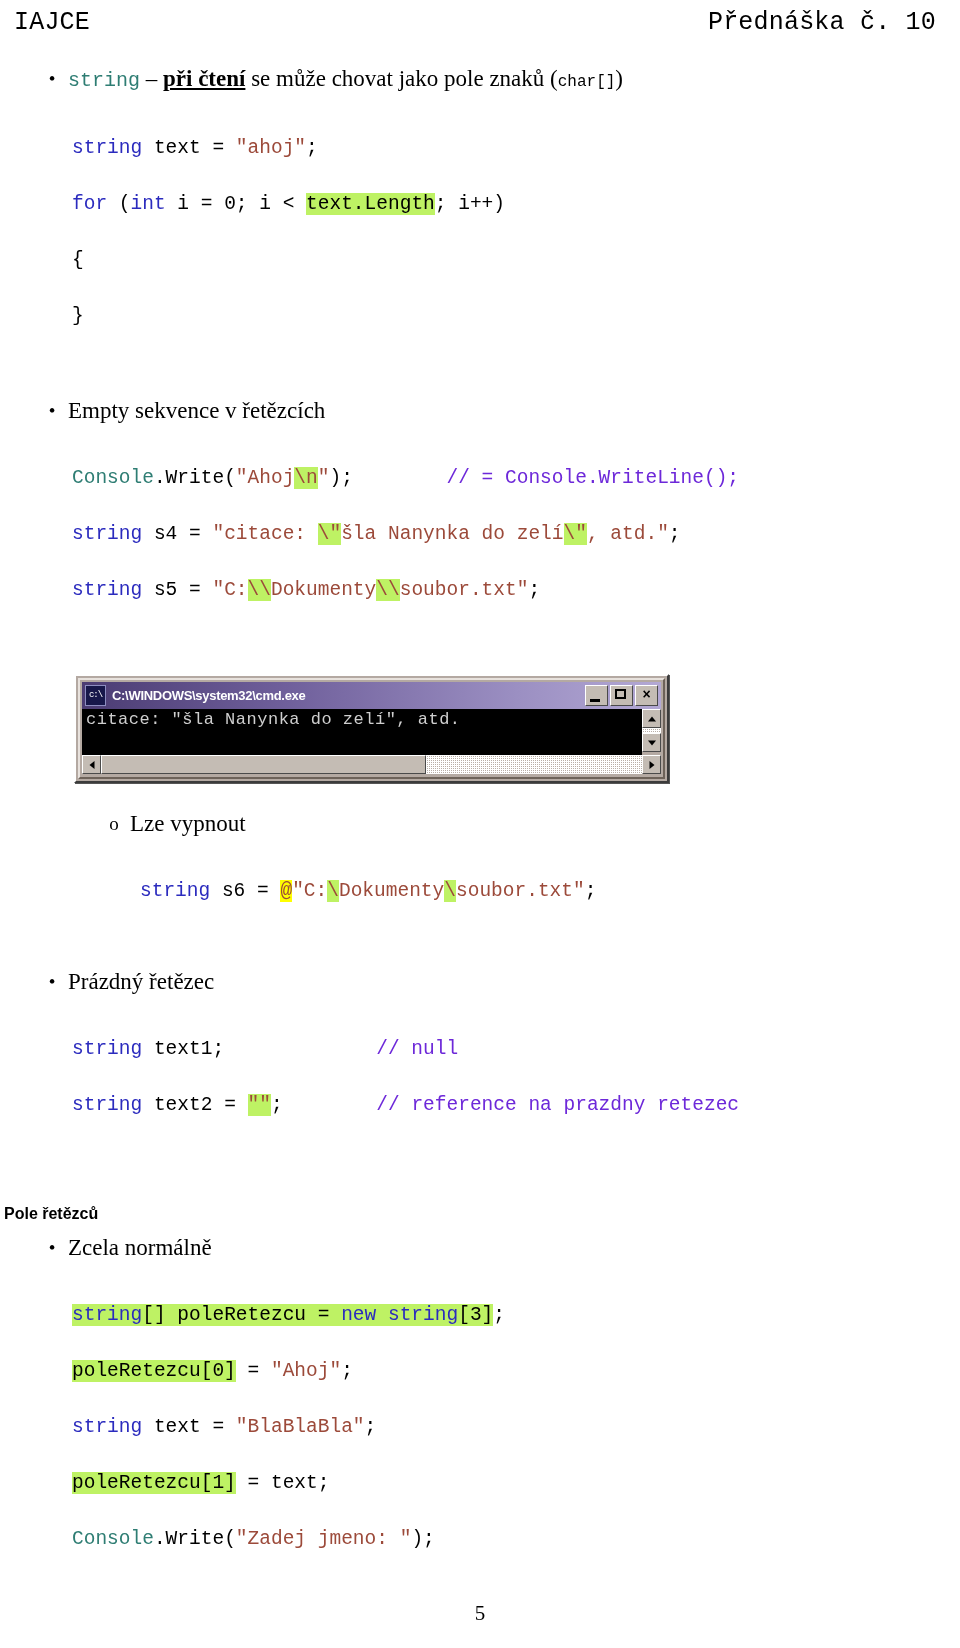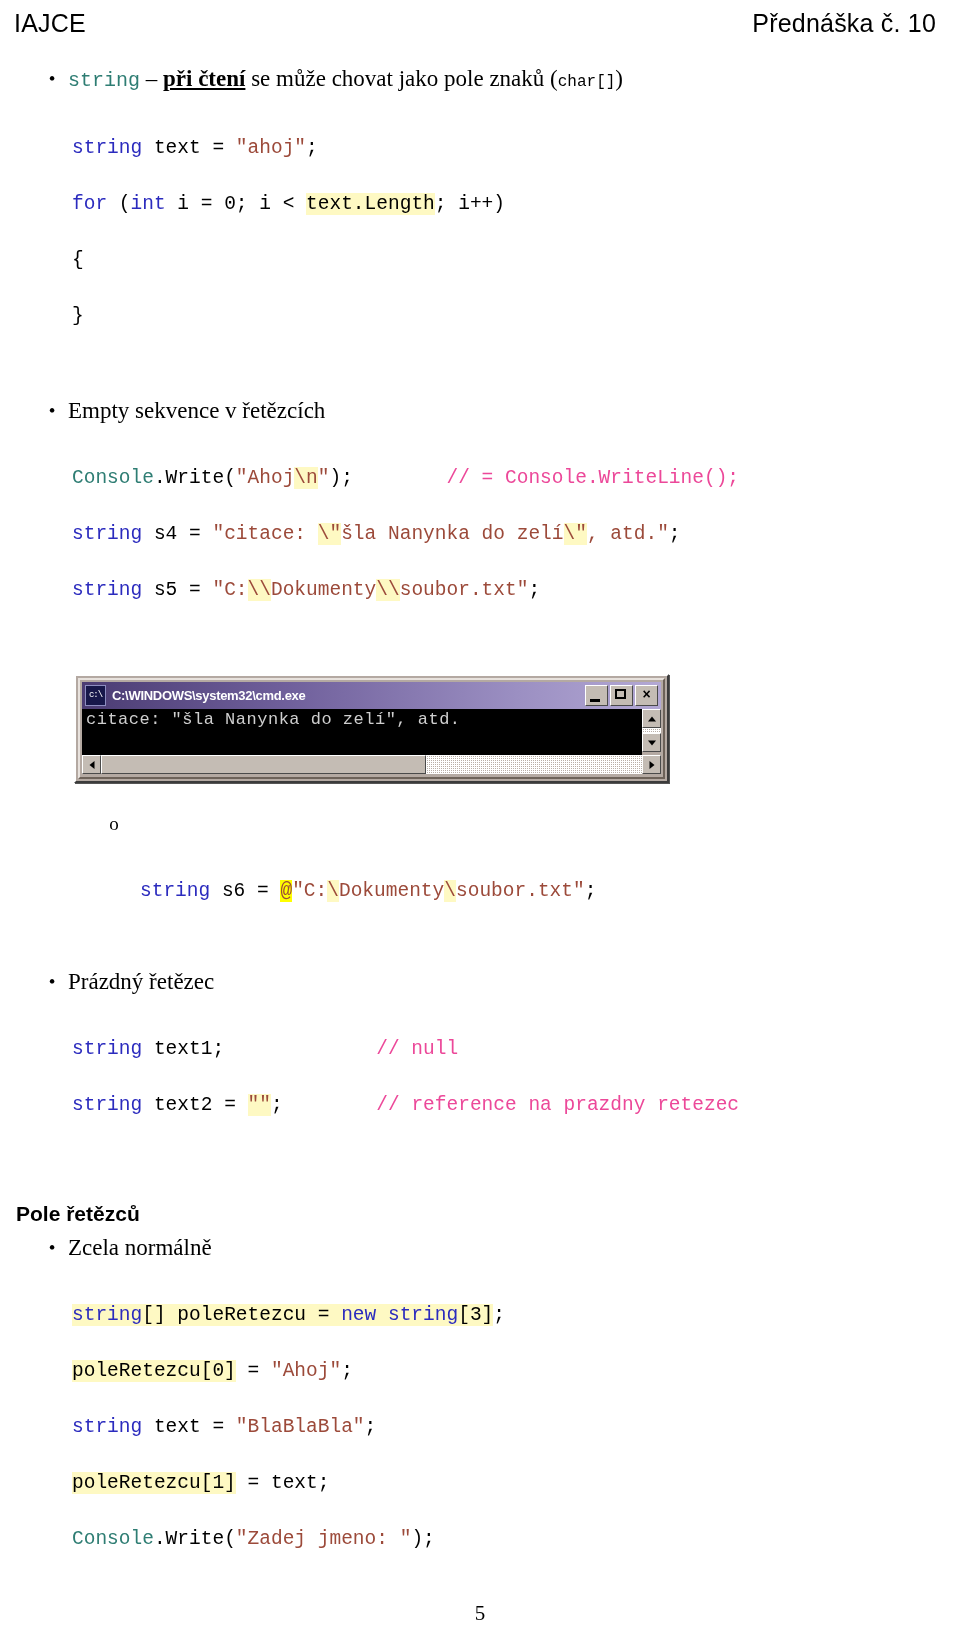--- a/index.html
+++ b/index.html
@@ -21,21 +21,21 @@
     position: absolute;
     top: 8px;
     left: 0;
     width: 960px;
     height: 38px;
     display: flex;
     justify-content: space-between;
     align-items: flex-start;
     padding: 0 14px;
     box-sizing: border-box;
-    font-family: Liberation Sans, sans-serif;
+    font-family: Liberation Mono, monospace;
     font-size: 25px;
     line-height: 30px;
   }
   .header-left { letter-spacing: 0.2px; }
   .header-right { letter-spacing: 0.2px; padding-right: 10px; }
 
   
   .content {
     position: absolute;
     top: 64px;
@@ -61,41 +61,41 @@
   .bullet-l1 { padding-left: 36px; }
   .bullet-l1 .marker { font-size: 19px; }
   .bullet-l2 { padding-left: 98px; }
   .bullet-l2 .marker { font-size: 19px; font-family: "Liberation Serif", serif; }
   .bullet-text { flex: 1; }
 
   
   .section-heading {
     font-family: "Liberation Sans", sans-serif;
     font-weight: bold;
-    font-size: 21px;
+    font-size: 16px;
     line-height: 26px;
-    padding-left: 16px;
+    padding-left: 4px;
   }
 
   
   .code {
     font-family: "Liberation Mono", "DejaVu Sans Mono", monospace;
     font-size: 19.5px;
     line-height: 28px;
     white-space: pre;
     color: #000000;
   }
   .code-indent1 { padding-left: 72px; }
   .code-indent2 { padding-left: 140px; }
 
   .kw   { color: #2b2bbe; }          
   .str  { color: #9c4a3a; }          
   .cls  { color: #2e7d73; }          
-  .cmt  { color: #ec4899; }          
-  .hl   { background: #fef9c3; }     
+  .cmt  { color: #6d28d9; }          
+  .hl   { background: #bef264; }     
   .hly  { background: #ffff00; }
 
   .u-bold { font-weight: bold; text-decoration: underline; }
 
   
   .console-wrap { padding-left: 74px; }
   .console {
     box-sizing: border-box;
     border: 2px solid #ffffff;
     border-right-color: #3b3b3b;
@@ -324,20 +324,21 @@
           <div class="sb-arrow arr-right"></div>
         </div>
       </div>
     </div>
   </div>
 
   <div class="sp-26"></div>
 
   <div class="bullet-row bullet-l2">
     <div class="marker">o</div>
+    <div class="bullet-text">Lze vypnout</div>
   </div>
 
   <div class="sp-10"></div>
 
   <div class="code code-indent2">
 <div><span class="kw">string</span><span> s6 = </span><span class="str hly">@</span><span class="str">"C:</span><span class="str hl">\</span><span class="str">Dokumenty</span><span class="str hl">\</span><span class="str">soubor.txt"</span><span>;</span></div>
   </div>
 
   <div class="sp-6"></div>
 

